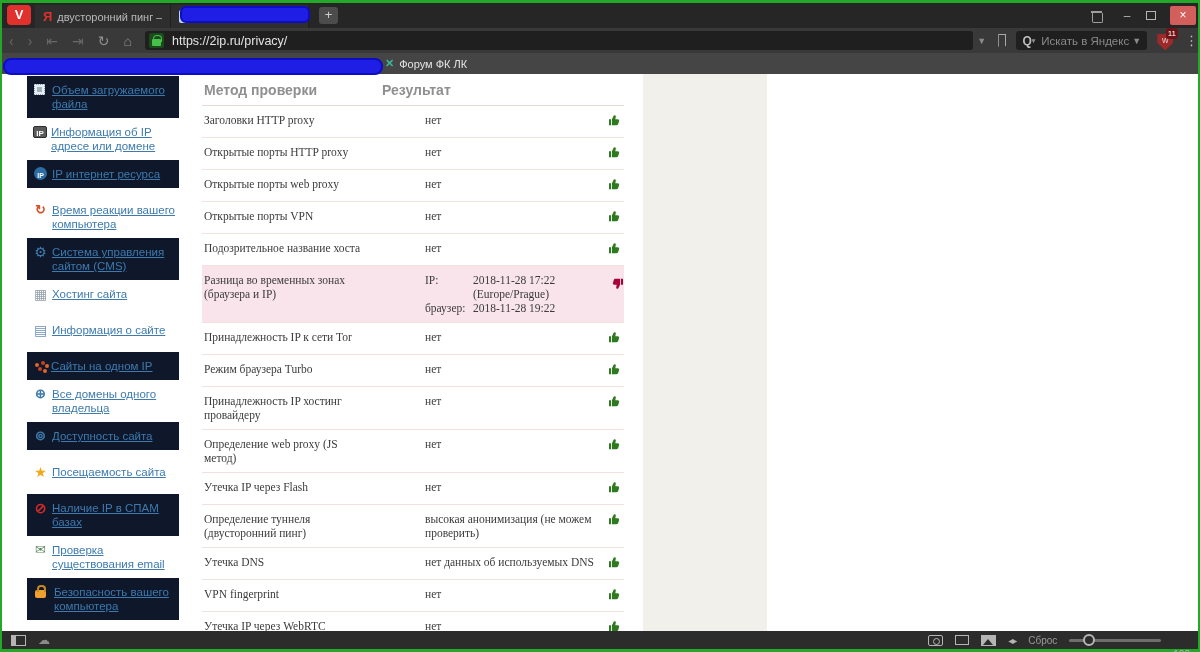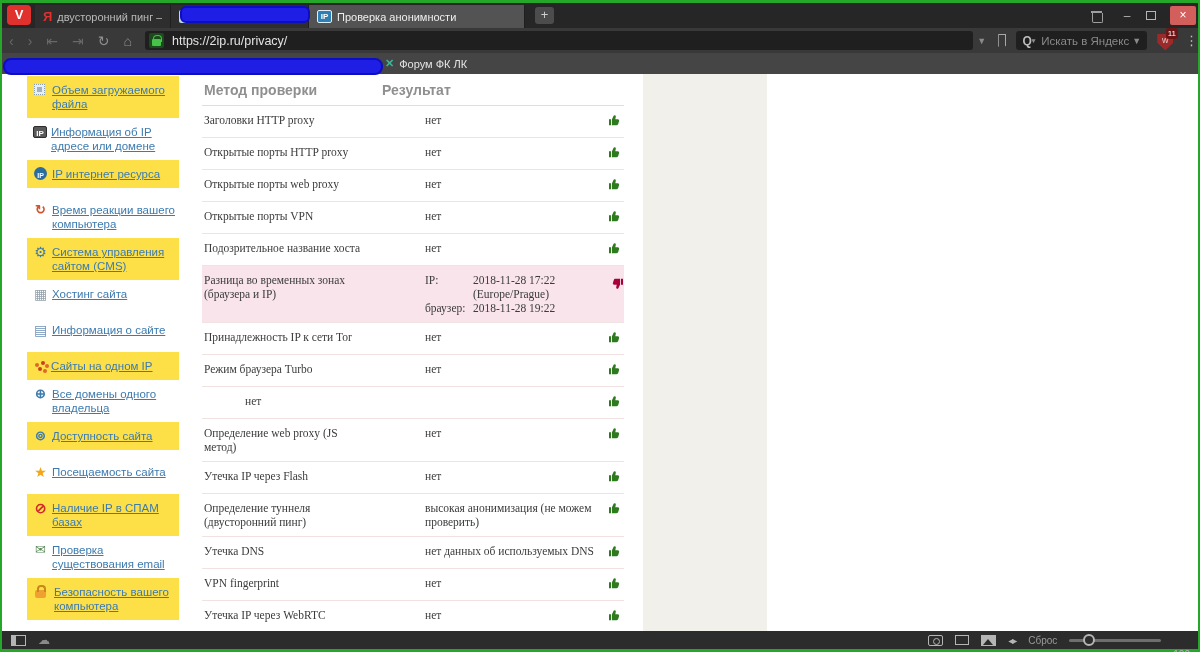--- a/index.html
+++ b/index.html
@@ -58,21 +58,21 @@
   .censor.tab-blob { left:178px; top:3px; width:130px; height:17px; border-radius:6px; z-index:5; }
   .censor.page-blob { left:1px; top:55px; width:380px; height:17px; z-index:5; }
 
   
   .page { position:absolute; left:0; right:0; top:71px; bottom:18px; background:#fff; overflow:hidden; }
   .beige-col { position:absolute; left:641px; top:0; width:124px; height:100%; background:#f2f0eb; }
 
   
   .sidebar { position:absolute; left:25px; top:2px; width:152px; }
   .side-item { display:flex; align-items:flex-start; padding:7px 4px 7px 6px; font-size:11.5px; line-height:14px; }
-  .side-item.alt { background:#fde047; }
+  .side-item.alt { background:#0f172a; }
   .side-item.gap { margin-bottom:8px; }
   .side-link { color:#3d7aae; text-decoration:underline; cursor:pointer; }
   .icon { display:inline-block; width:15px; height:14px; margin-right:4px; flex:none; text-align:center; }
   .icon::before { font-size:13px; line-height:14px; }
   .icon-file-volume { width:11px; height:11px; border:1px dotted #8aa0b4; background:#e8eef4; position:relative; margin:1px 7px 0 1px; }
   .icon-file-volume::before { content:''; position:absolute; inset:2px; background:#9fb2c2; }
   .icon-ip-badge { width:14px; height:12px; background:#5a5a5a; border:1px solid #2c2c2c; border-radius:2px; color:#fff; font-weight:bold; font-size:8px; line-height:10px; margin-top:1px; }
   .icon-ip-badge::before { content:'IP'; font-size:8px; }
   .icon-ip-globe { width:13px; height:13px; background:#2b6ca3; border-radius:50%; color:#fff; margin:0 5px 0 1px; }
   .icon-ip-globe::before { content:'IP'; font-size:7px; font-weight:bold; line-height:13px; color:#fff; }
@@ -129,24 +129,20 @@
 
   <div class="tabbar">
     <div class="vivaldi-btn">V</div>
     <div class="tab tab1">
       <span class="fav-ya">Я</span>
       <span class="tab-title">двусторонний пинг — Янд</span>
     </div>
     <div class="tab tab2">
       <span class="fav-generic"></span>
     </div>
-    <div class="tab tab3 active">
-      <span class="fav-ip">IP</span>
-      <span class="tab-title">Проверка анонимности</span>
-    </div>
     <div class="newtab-btn">+</div>
     <div class="win-controls">
       <span class="trash-icon"></span>
       <span class="btn-min">–</span>
       <span class="btn-restore"></span>
       <span class="btn-close">×</span>
     </div>
   </div>
   <div class="censor tab-blob"></div>
 
@@ -310,20 +306,21 @@
               </svg></div>
           </div>
           <div class="t-row">
             <div class="t-method">Режим браузера Turbo</div>
             <div class="t-result">нет</div>
             <div class="t-thumb up"><svg width="13" height="13" viewBox="0 0 13 13">
                 <path fill="currentColor" d="M1 5.2h2.1v6H1zM4 11.2h4.6c.8 0 1.4-.5 1.6-1.2l.9-3.1c.2-.9-.4-1.7-1.3-1.7H7.3l.5-2.5C8 1.9 7.4 1.2 6.6 1.2c-.4 0-.8.2-1 .6L4 5.2v6z"></path>
               </svg></div>
           </div>
           <div class="t-row">
+            <div class="t-method">Принадлежность IP хостинг провайдеру</div>
             <div class="t-result">нет</div>
             <div class="t-thumb up"><svg width="13" height="13" viewBox="0 0 13 13">
                 <path fill="currentColor" d="M1 5.2h2.1v6H1zM4 11.2h4.6c.8 0 1.4-.5 1.6-1.2l.9-3.1c.2-.9-.4-1.7-1.3-1.7H7.3l.5-2.5C8 1.9 7.4 1.2 6.6 1.2c-.4 0-.8.2-1 .6L4 5.2v6z"></path>
               </svg></div>
           </div>
           <div class="t-row">
             <div class="t-method">Определение web proxy (JS метод)</div>
             <div class="t-result">нет</div>
             <div class="t-thumb up"><svg width="13" height="13" viewBox="0 0 13 13">
                 <path fill="currentColor" d="M1 5.2h2.1v6H1zM4 11.2h4.6c.8 0 1.4-.5 1.6-1.2l.9-3.1c.2-.9-.4-1.7-1.3-1.7H7.3l.5-2.5C8 1.9 7.4 1.2 6.6 1.2c-.4 0-.8.2-1 .6L4 5.2v6z"></path>

